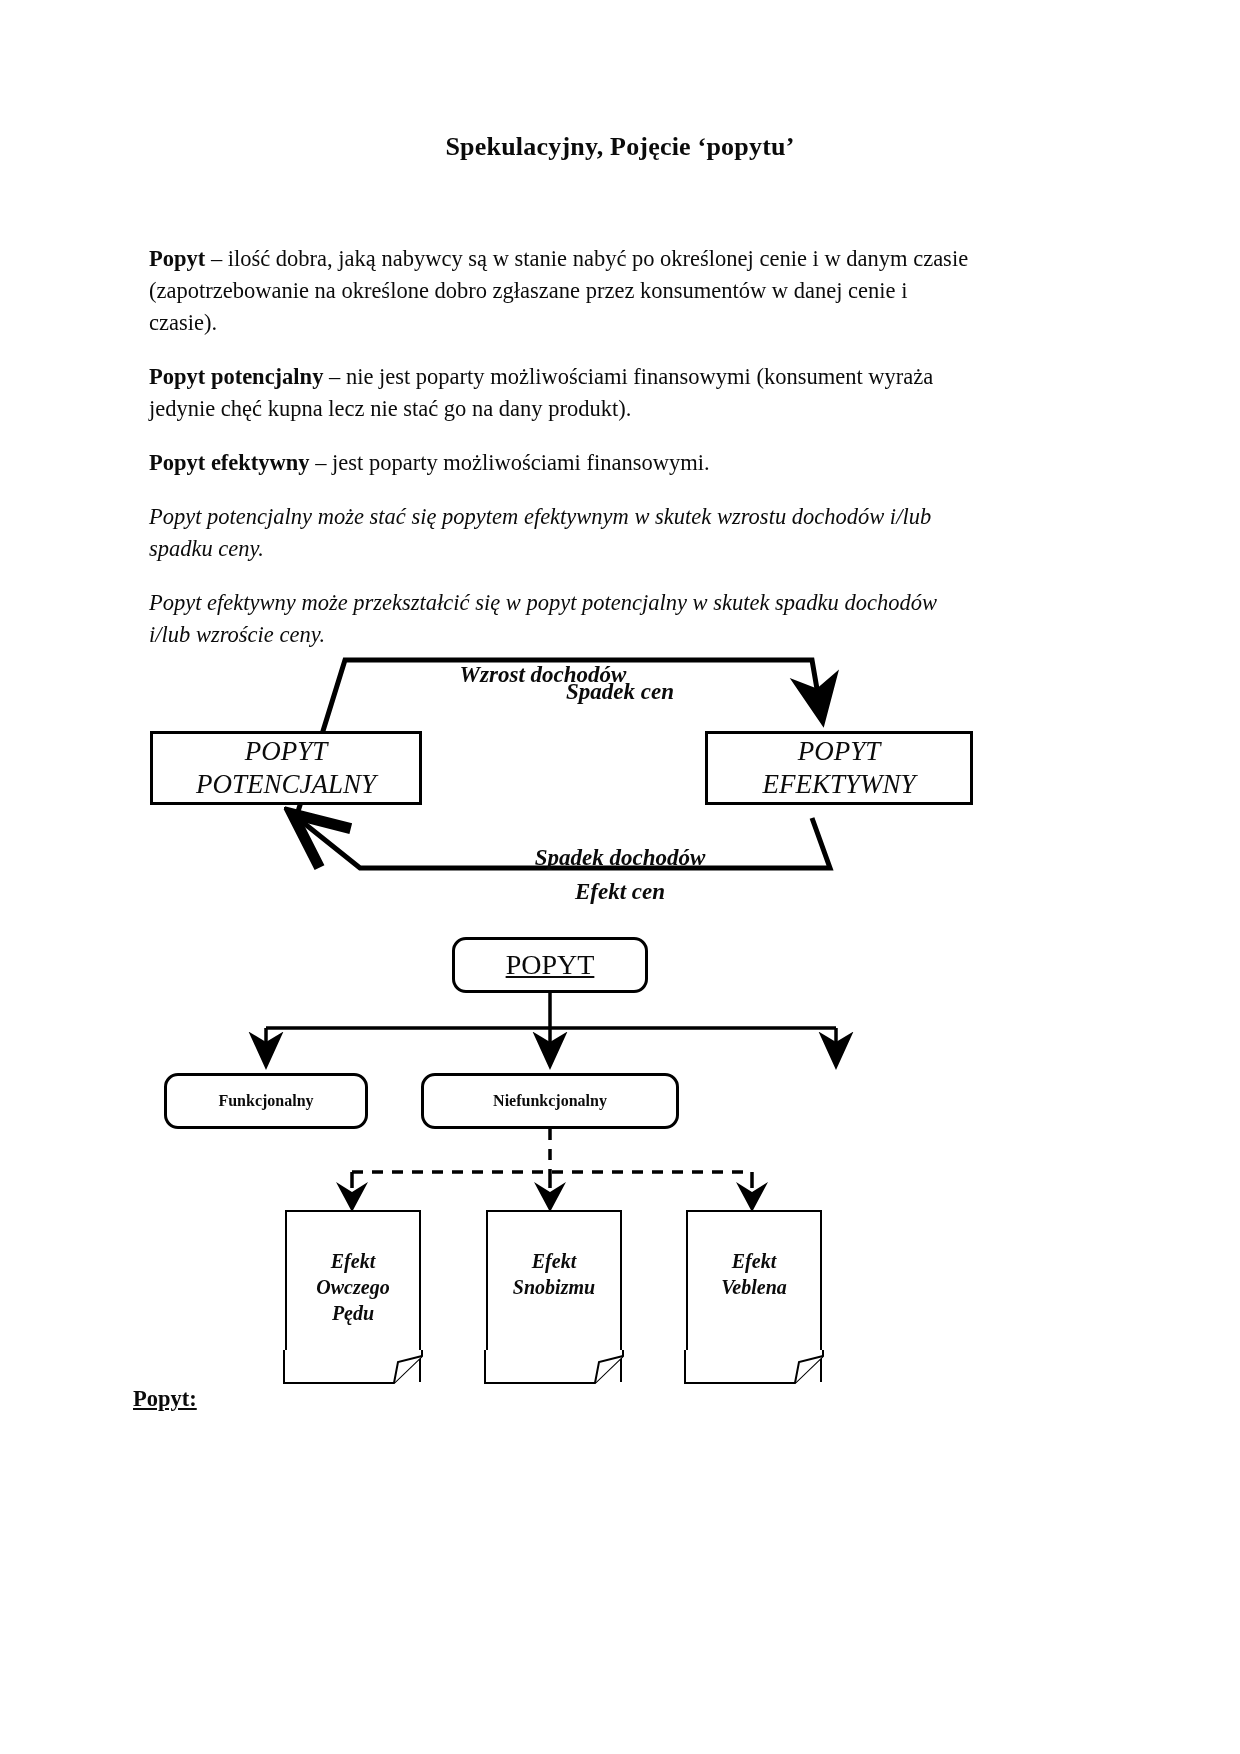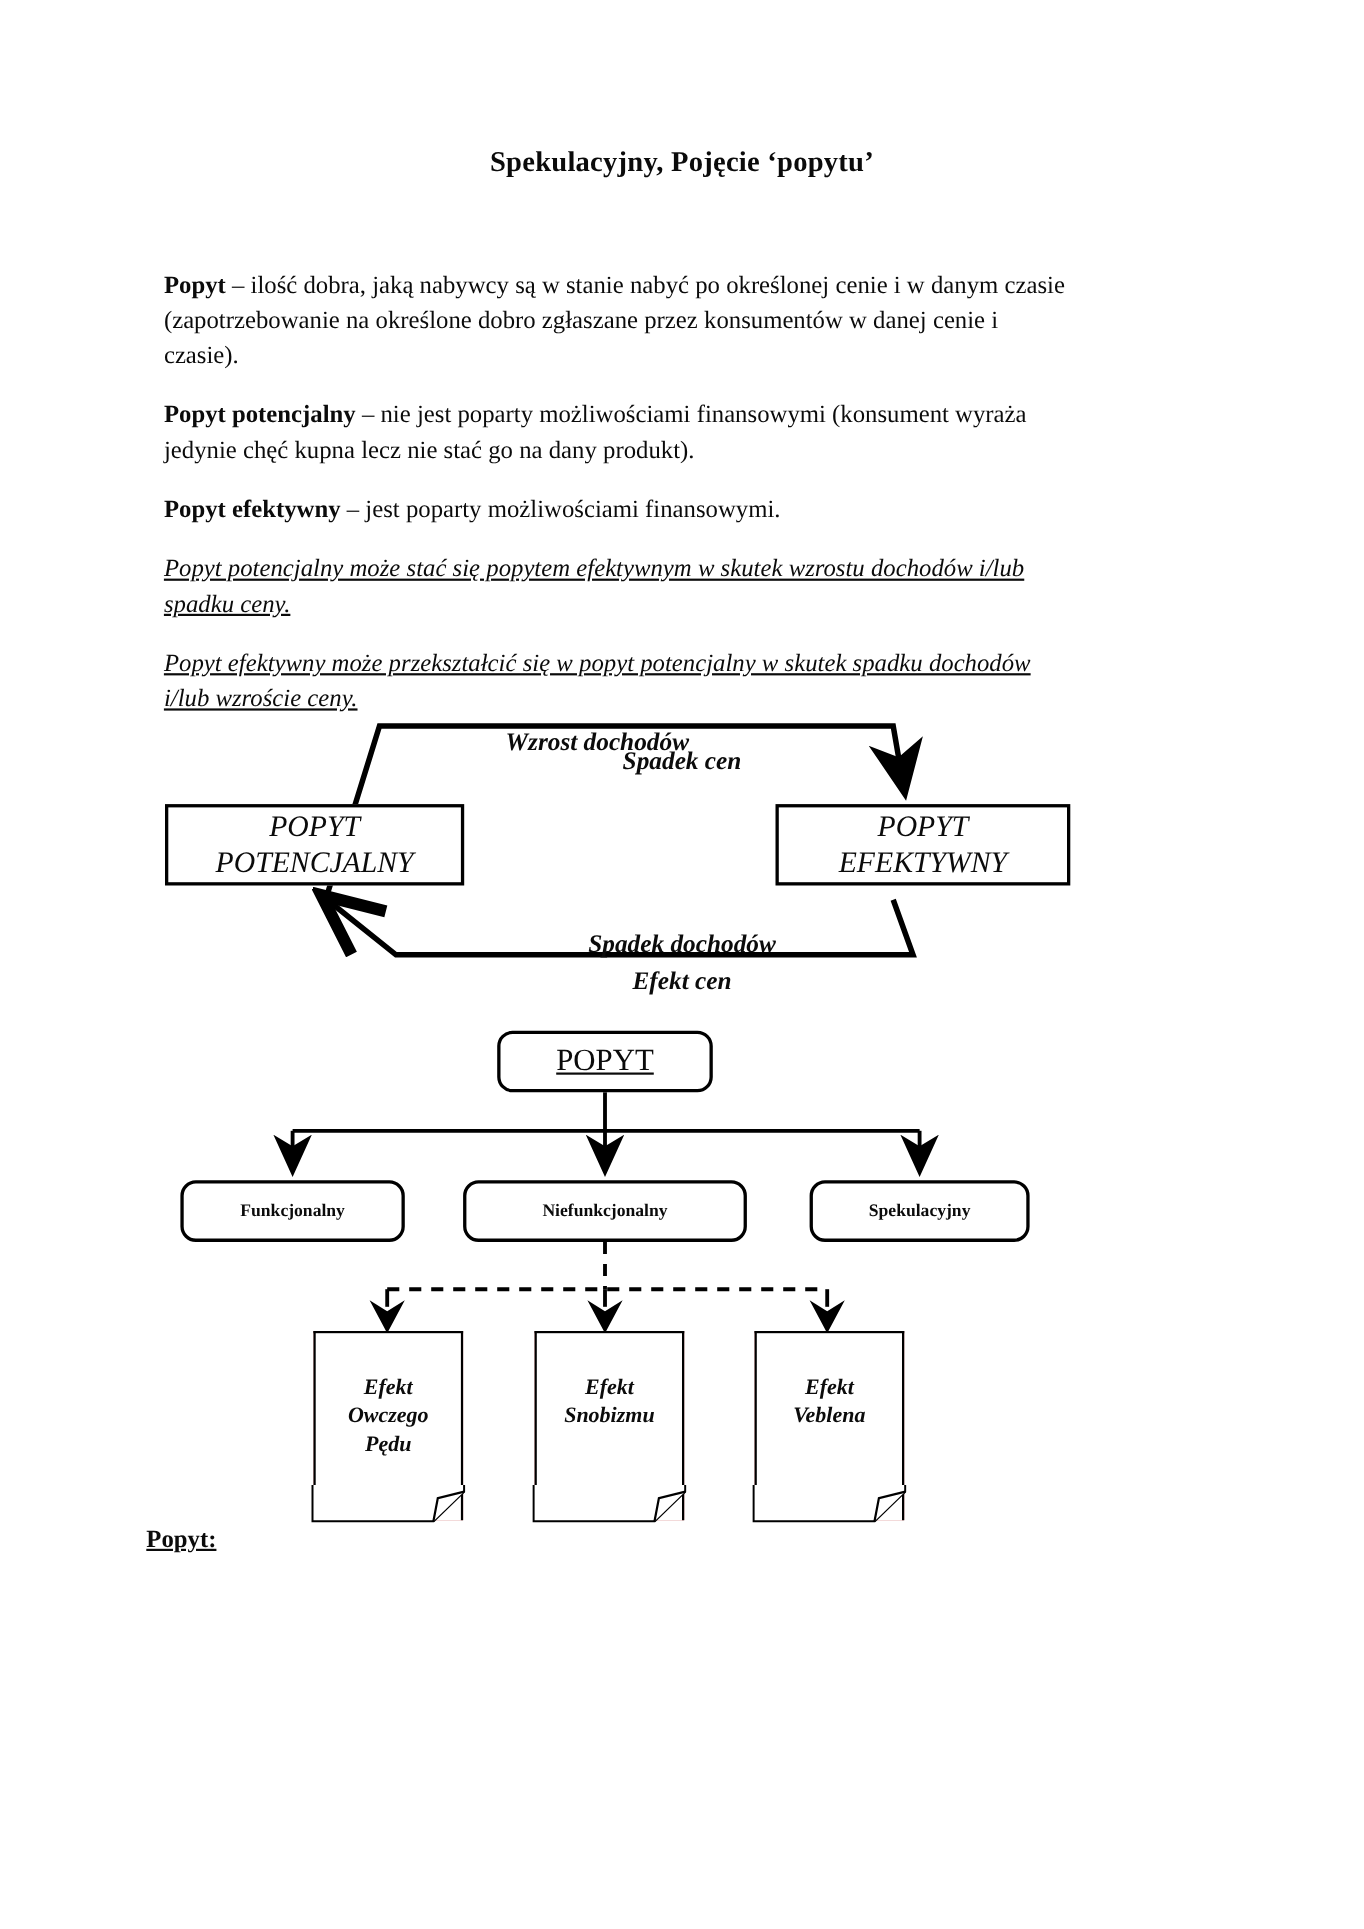--- a/index.html
+++ b/index.html
@@ -40,21 +40,21 @@
     top: 243px;
     width: 845px;
   }
   .para {
     font-size: 22.5px;
     line-height: 32px;
     margin: 0 0 22px 16px;
     text-align: left;
   }
   .para .lead { font-weight: bold; }
-  .para.italic { font-style: italic; text-decoration: underline; }
+  .para.italic { font-style: italic; }
 
   
   .diagram {
     position: absolute;
     left: 0;
     top: 0;
     width: 1240px;
     height: 1754px;
     pointer-events: none;
   }
@@ -110,21 +110,21 @@
   #node-popyt .underline { text-decoration: underline; }
   #node-funkcjonalny   { left: 164px; top: 1073px; width: 204px; height: 56px; }
   #node-niefunkcjonalny{ left: 421px; top: 1073px; width: 258px; height: 56px; }
   #node-spekulacyjny   { left: 736px; top: 1073px; width: 200px; height: 56px; }
 
   
   .doc-shape {
     position: absolute;
     width: 136px;
     height: 172px;
-    background: #b91c1c;
+    background: #e5e5e5;
   }
   .doc-shape .doc-body {
     position: absolute;
     inset: 0;
     border: 2px solid #000;
     border-bottom: none;
     background: #fff;
   }
   .doc-shape .doc-bottom {
     position: absolute;
@@ -243,23 +243,20 @@
 
   <div class="round-box" id="node-popyt">
     <span class="underline">POPYT</span>
   </div>
   <div class="round-box" id="node-funkcjonalny">
     <span>Funkcjonalny</span>
   </div>
   <div class="round-box" id="node-niefunkcjonalny">
     <span>Niefunkcjonalny</span>
   </div>
-  <div class="round-box" id="node-spekulacyjny">
-    <span>Spekulacyjny</span>
-  </div>
 
   <div class="doc-shape" id="doc-owczego">
     <div class="doc-body"></div>
     <svg class="doc-bottom" viewBox="0 0 140 34" xmlns="http://www.w3.org/2000/svg">
       <path d="M1,0 L1,33 L111,33 L139,6 L139,0" fill="#fff" stroke="#000" stroke-width="2"></path>
       <path d="M111,33 L115,12 L139,6" fill="#fff" stroke="#000" stroke-width="2"></path>
     </svg>
     <div class="doc-text">
       <div>Efekt</div>
       <div>Owczego</div>

